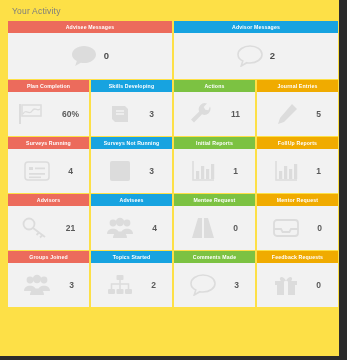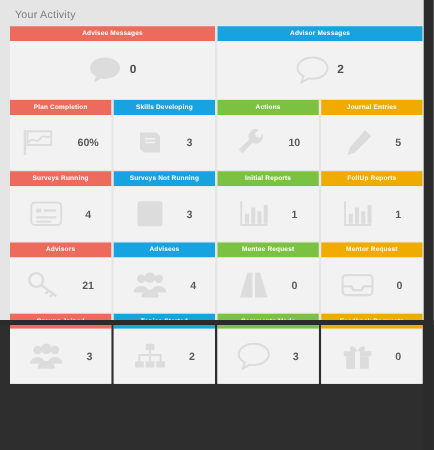--- a/index.html
+++ b/index.html
@@ -8,22 +8,22 @@
     width: 347px;
     height: 360px;
     overflow: hidden;
     background: #2e2e2e;
     font-family: "Liberation Sans", sans-serif;
   }
 
   .page {
     position: relative;
     width: 347px;
-    height: 260px;
-    background: #e5e5e5;
+    height: 360px;
+    background: #fde047;
     padding: 0 9px 0 8px;
   }
 
   
   .right-gutter {
     position: absolute;
     top: 0; right: 0;
     width: 8px; height: 360px;
     background: #2b2b2b;
   }
@@ -159,21 +159,21 @@
           </div>
         </div>
         <div class="cell">
           <div class="cell-head c-green">Actions</div>
           <div class="cell-body">
             <span class="icon">
               <svg width="24" height="22" viewBox="0 0 24 22">
                 <path d="M21 3.5a6 6 0 0 1-8 7.8L5 19.5 2 16.5l8.2-8A6 6 0 0 1 18 .6l-3.3 3.3 1.6 2.8 3.1.6z" fill="#dcdcdc"></path>
               </svg>
             </span>
-            <span class="value">10</span>
+            <span class="value">11</span>
           </div>
         </div>
         <div class="cell">
           <div class="cell-head c-orange">Journal Entries</div>
           <div class="cell-body">
             <span class="icon">
               <svg width="24" height="22" viewBox="0 0 24 22">
                 <path d="M18 1l5 5-13 13-6 2 2-6z" fill="#dcdcdc"></path>
               </svg>
             </span>

